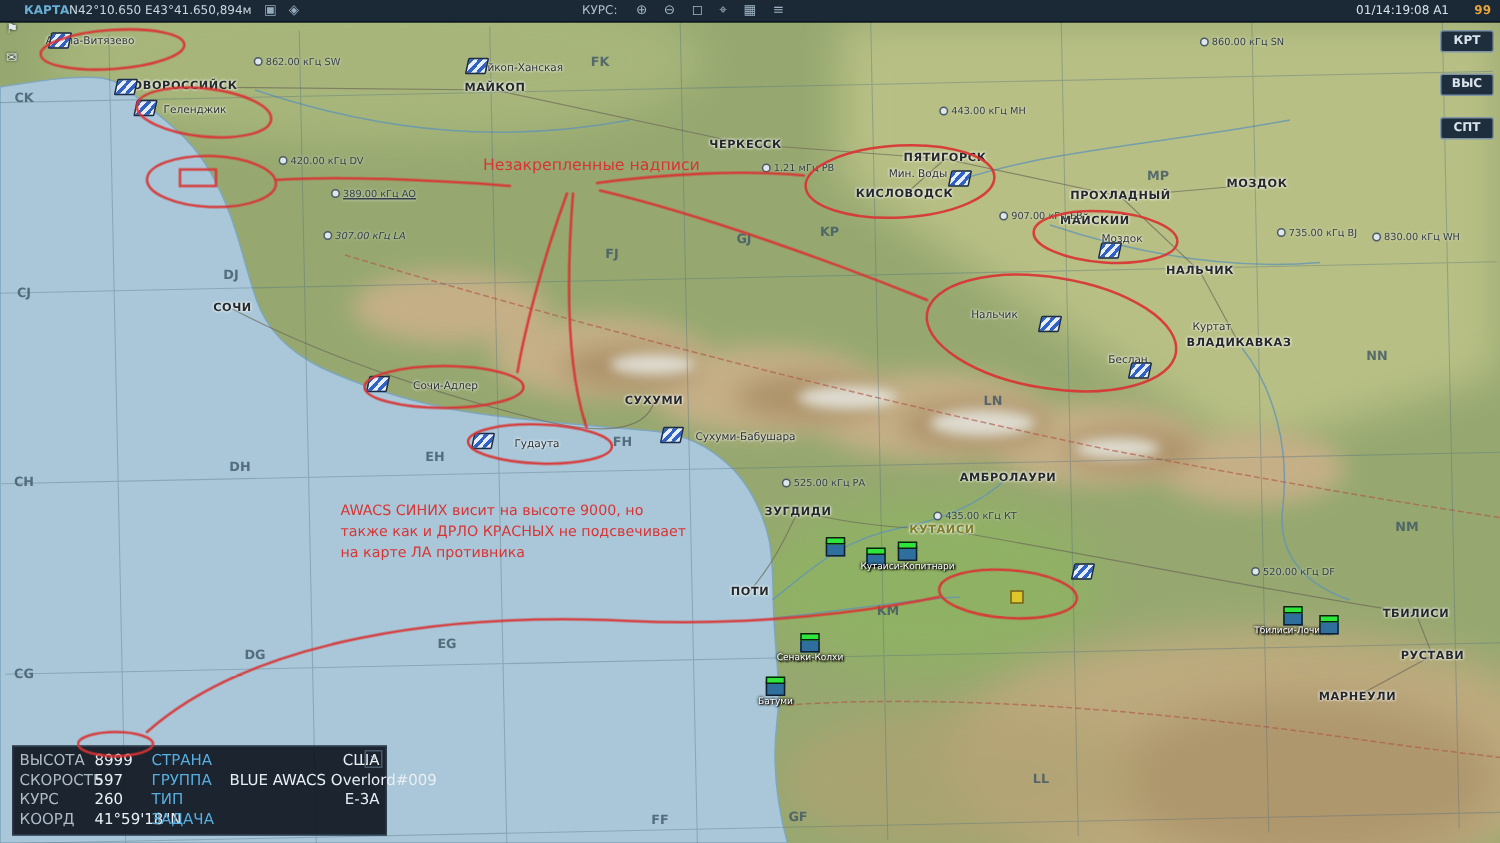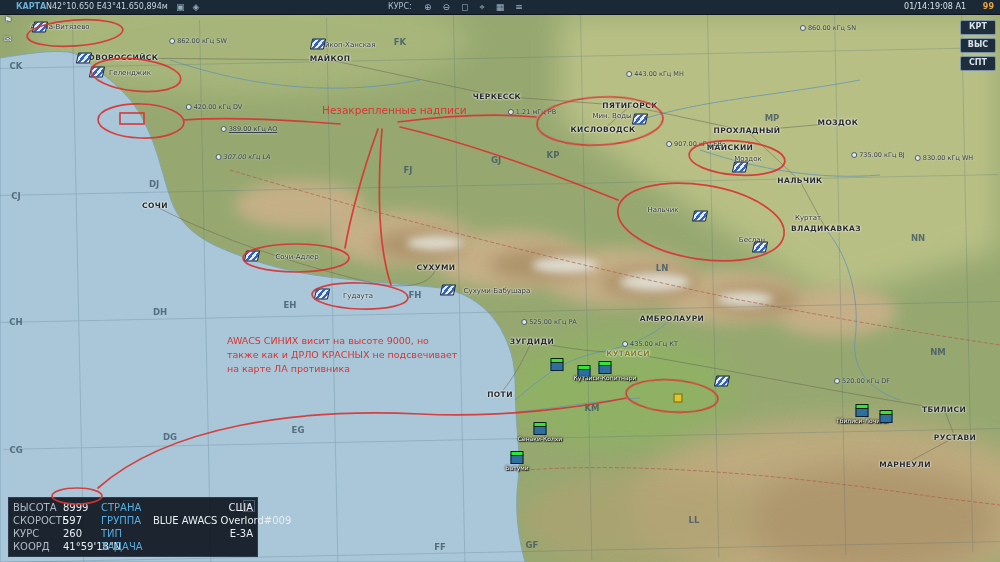--- a/index.html
+++ b/index.html
@@ -49,21 +49,21 @@
   .tb-icon{cursor:default;font-size:9px;}
   #tb-datetime{right:34px;color:#d6e1e9;}
   #tb-accel{right:6px;color:#e8a33d;font-weight:bold;}
 
   
   #left-icons{position:absolute;left:4px;top:15px;z-index:20;display:flex;flex-direction:column;
         gap:9px;color:#dfe8ee;font-size:10px;text-shadow:0 0 2px #000;}
 
   
   #side-buttons{position:absolute;right:4px;top:20px;z-index:20;display:flex;
-        flex-direction:column;gap:3px;}
+        flex-direction:column;gap:14px;}
   .side-btn{width:34px;height:13px;line-height:12px;text-align:center;font-size:8px;
         font-weight:bold;color:#d7e2ea;background:#1f2e3c;border:1px solid #7d94a6;
         border-radius:2px;cursor:pointer;}
 
   
   #info-panel{position:absolute;left:8px;bottom:5px;width:240px;z-index:20;
         background:rgba(16,24,33,.93);border:1px solid #2c3c4c;padding:3px 4px 3px;}
   .info-row{display:grid;grid-template-columns:50px 38px 52px 1fr;height:13px;
         line-height:13px;font-size:10px;}
   .info-row .lbl{color:#aebbc6;}

